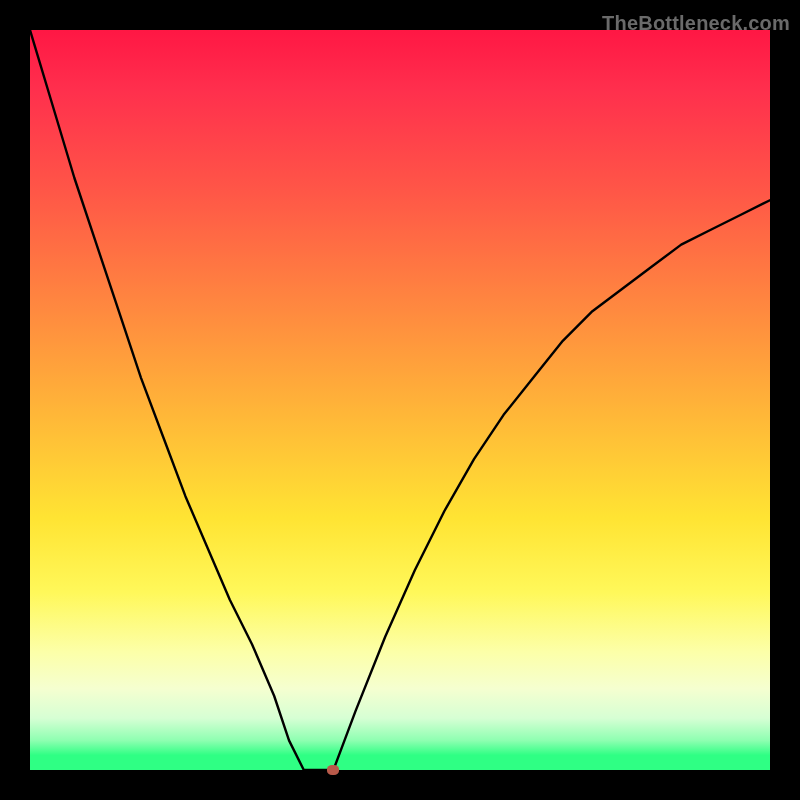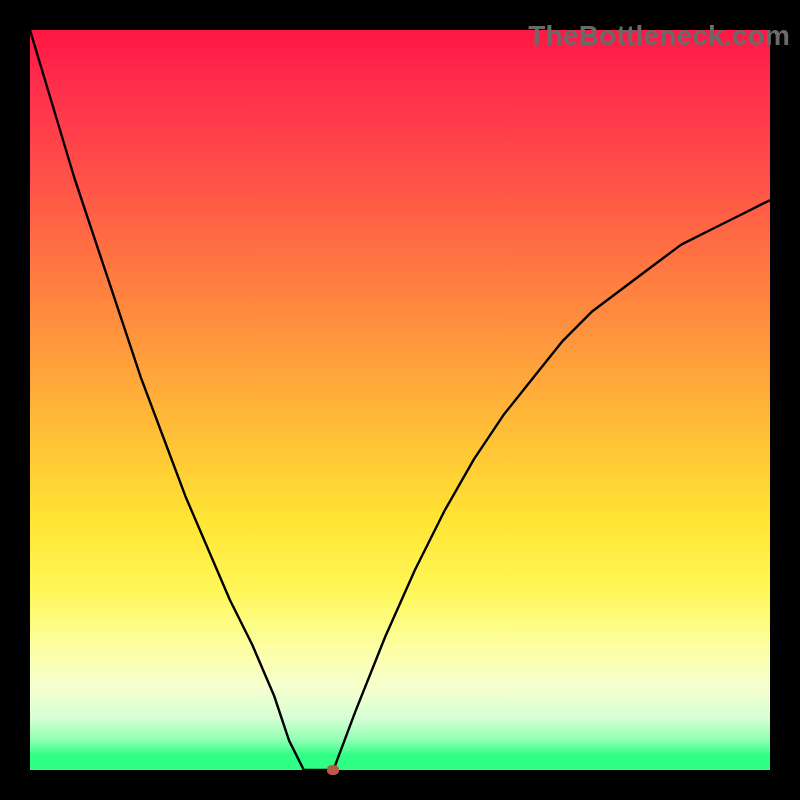--- a/index.html
+++ b/index.html
@@ -6,24 +6,24 @@
     margin: 0;
     padding: 0;
     width: 800px;
     height: 800px;
     background: #000;
     font-family: Arial, Helvetica, sans-serif;
     overflow: hidden;
   }
   .watermark {
     position: absolute;
-    top: 20px;
+    top: 12px;
     right: 10px;
     color: #6a6a6a;
-    font-size: 28px;
+    font-size: 20px;
     font-weight: 600;
     letter-spacing: 0.2px;
     z-index: 10;
   }
   .plot-frame {
     position: absolute;
     left: 30px;
     top: 30px;
     width: 740px;
     height: 740px;

